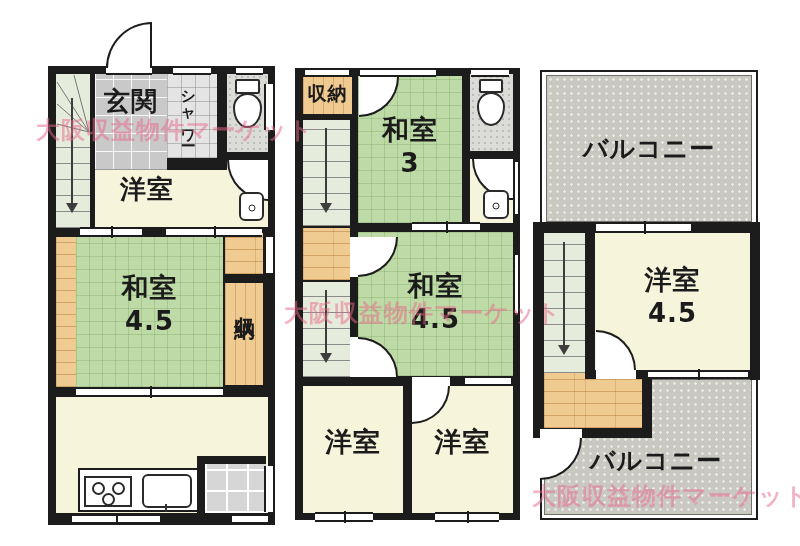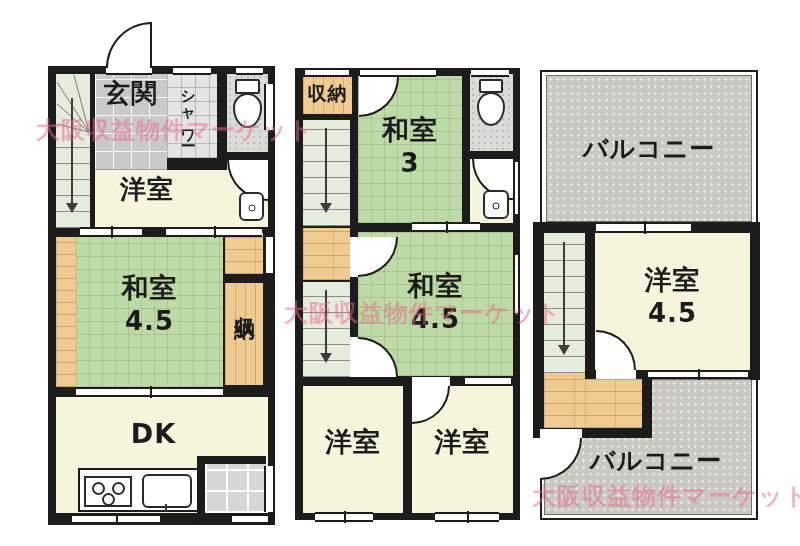--- a/index.html
+++ b/index.html
@@ -87,21 +87,21 @@
   <svg class="fan" style="left:56px;top:74px;" width="34" height="60" viewBox="0 0 34 60">
     <line x1="33" y1="58" x2="1" y2="8" stroke="#777" stroke-width="1"></line>
     <line x1="33" y1="58" x2="1" y2="30" stroke="#777" stroke-width="1"></line>
     <line x1="33" y1="58" x2="1" y2="50" stroke="#777" stroke-width="1"></line>
     <line x1="33" y1="58" x2="18" y2="1" stroke="#777" stroke-width="1"></line>
   </svg>
   <div class="room stairs" style="left:56px;top:134px;width:34px;height:94px;"></div>
   <div class="sarrow" style="left:71px;top:98px;height:112px;"></div>
 
   <div class="room tile" style="left:95px;top:74px;width:72px;height:96px;"></div>
-  <div class="lb" style="left:95px;top:80px;width:72px;font-size:26px;">玄関</div>
+  <div class="lb" style="left:95px;top:88px;width:72px;font-size:26px;">玄関</div>
   <div class="stub" style="left:95px;top:169px;width:72px;height:1px;"></div>
 
   <div class="room tile2" style="left:167px;top:74px;width:50px;height:84px;"></div>
   <div class="lb vt" style="left:180px;top:80px;height:76px;font-size:15px;">シャワー</div>
 
   <div class="room speckle" style="left:227px;top:74px;width:41px;height:78px;"></div>
   <div class="fixture" style="left:231px;top:79px;width:33px;height:50px;">
     <div class="tank"></div>
     <div class="bowl"></div>
   </div>
@@ -122,21 +122,20 @@
   <div class="lb" style="left:76px;top:308px;width:147px;font-size:26px;">4.5</div>
 
   <div class="room wood-h" style="left:225px;top:233px;width:38px;height:41px;"></div>
   <div class="room wood-v" style="left:225px;top:283px;width:38px;height:102px;"></div>
   <div class="lb vt" style="left:233px;top:300px;height:70px;font-size:21px;">収納</div>
   <div class="win v" style="left:264px;top:237px;width:11px;height:36px;"></div>
 
   <div class="win tick" style="left:76px;top:387px;width:147px;height:10px;"></div>
 
   <div class="room cream" style="left:56px;top:397px;width:212px;height:116px;"></div>
-  <div class="lb" style="left:76px;top:420px;width:155px;font-size:27px;">DK</div>
   <div class="counter" style="left:78px;top:468px;width:121px;height:44px;"></div>
   <div class="stove" style="left:84px;top:476px;width:48px;height:31px;">
     <div class="burner" style="left:6px;top:4px;"></div>
     <div class="burner" style="left:26px;top:4px;"></div>
     <div class="burner" style="left:16px;top:15px;"></div>
   </div>
   <div class="ksink" style="left:142px;top:474px;width:50px;height:34px;"></div>
   <div class="fixture" style="left:165px;top:504px;width:2px;height:8px;background:#333;"></div>
   <div class="room tile3" style="left:205px;top:463px;width:61px;height:50px;"></div>
   <div class="wall" style="left:197px;top:456px;width:8px;height:57px;"></div>

